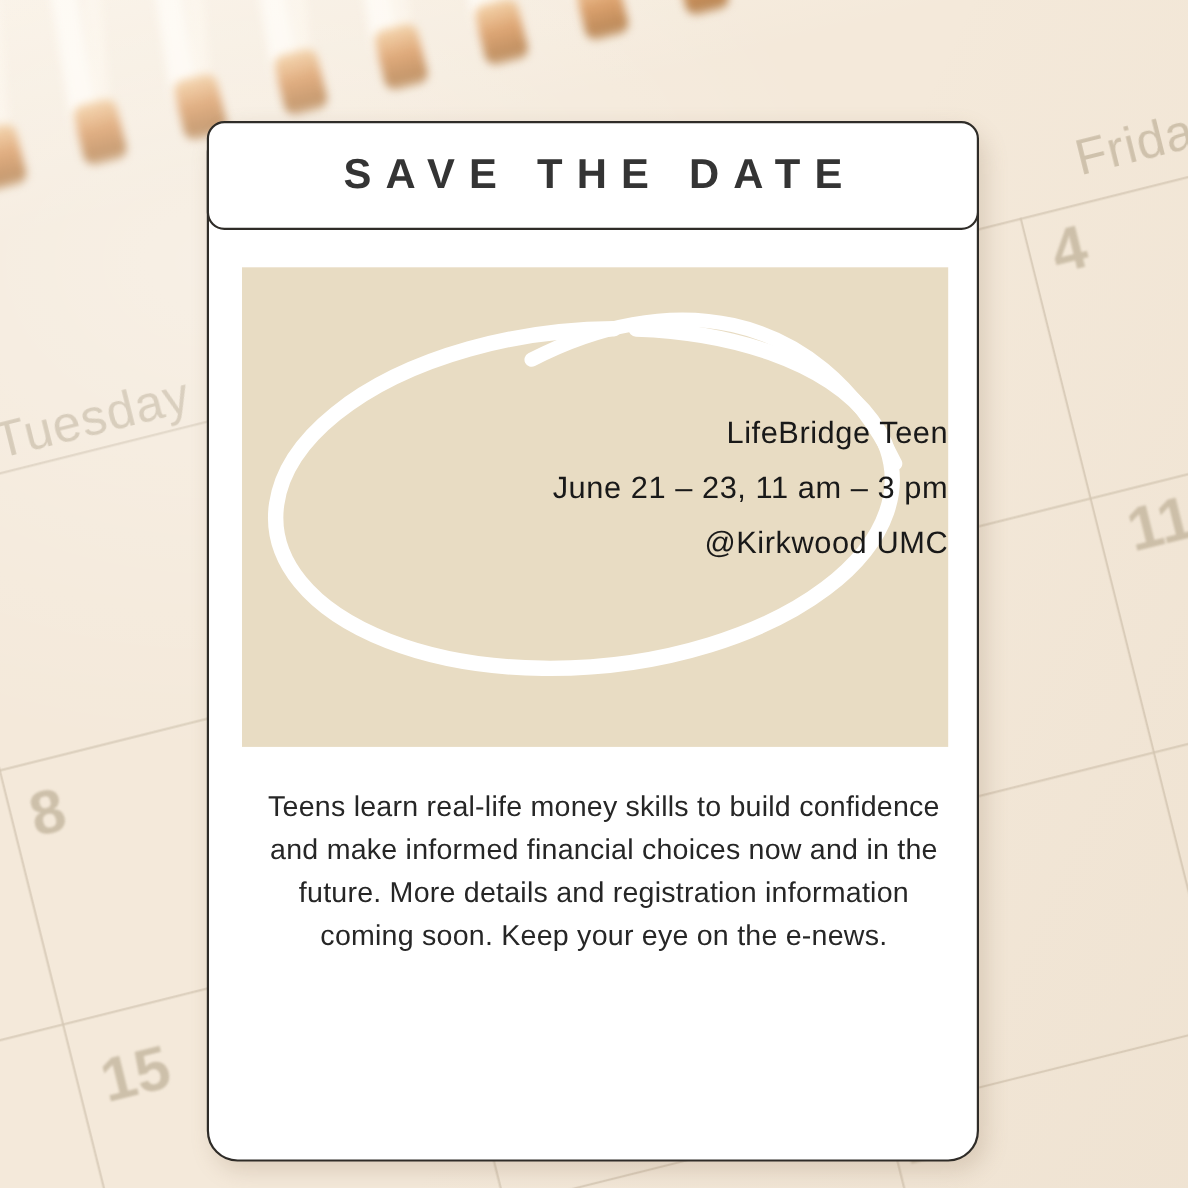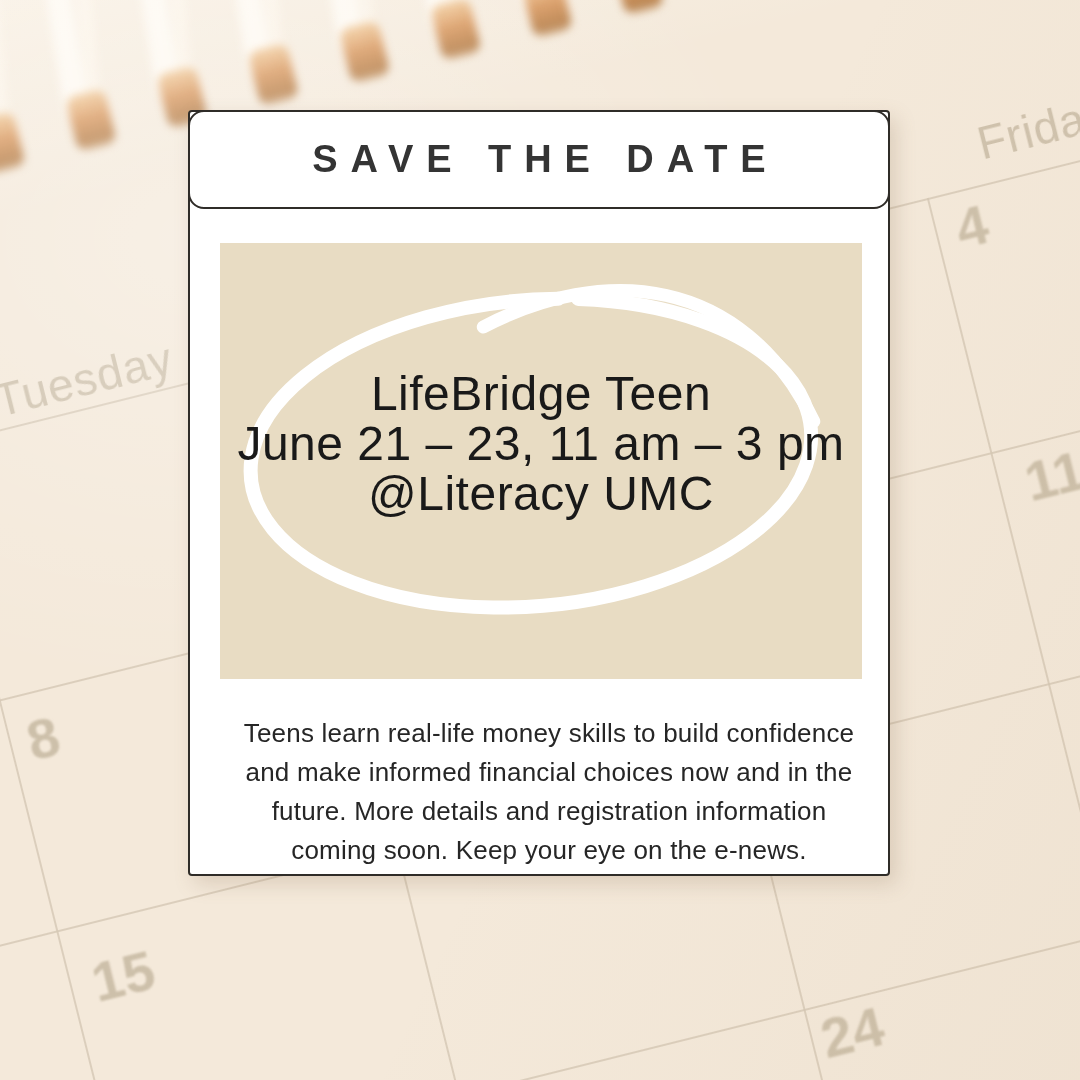--- a/index.html
+++ b/index.html
@@ -30,42 +30,42 @@
   .coil .blob{position:absolute;left:4px;top:128px;width:40px;height:56px;border-radius:10px;
     background:linear-gradient(180deg,#f2cb9a 0%,#d89458 45%,#b3773e 85%,#c9a074 100%);opacity:.9;}
   .top-wash{position:absolute;left:0;top:0;width:2000px;height:560px;
     background:linear-gradient(180deg,rgba(255,251,244,.95) 0%,rgba(255,251,244,.55) 55%,rgba(255,251,244,0) 100%);}
   #vignette{position:absolute;inset:0;pointer-events:none;
     background:
       radial-gradient(900px 700px at 18% 22%, rgba(255,255,255,.30), rgba(255,255,255,0) 65%),
       linear-gradient(115deg, rgba(255,255,255,0) 55%, rgba(196,172,140,.10) 100%);}
   
   #card{
-    position:absolute;left:188px;top:110px;width:702px;height:766px;
-    background:#ffffff;border:2px solid #2f2c28;border-radius:4px;
+    position:absolute;left:188px;top:110px;width:702px;height:946px;
+    background:#ffffff;border:2px solid #2f2c28;border-radius:28px;
     box-shadow:6px 8px 20px rgba(136,110,80,.22);
     box-sizing:border-box;
   }
   #card-header{
     position:absolute;left:-2px;top:-2px;width:702px;height:99px;
     background:#ffffff;border:2px solid #2f2c28;border-radius:16px;
     box-sizing:border-box;display:flex;align-items:center;justify-content:center;
   }
   #card-title{
     font-size:38px;font-weight:700;color:#343434;
     letter-spacing:.34em;text-indent:.34em;white-space:nowrap;
   }
   #event-panel{
     position:absolute;left:30px;top:131px;width:642px;height:436px;
     background:#e8dcc3;
   }
   #oval-svg{position:absolute;left:0;top:0;width:642px;height:436px;transform:rotate(-2deg);}
   #panel-lines{
     position:absolute;left:0;top:126px;width:642px;
-    text-align:center;color:#191919;font-size:48px;line-height:50px;letter-spacing:.5px;
+    text-align:right;color:#191919;font-size:28px;line-height:50px;letter-spacing:.5px;
   }
   #text-block{position:absolute;left:42px;top:584px;width:636px;color:#1c1c1c;}
   .heading-line{font-size:40px;line-height:53px;color:#1c1c1c;letter-spacing:.3px;}
   #body-text{margin-top:18px;width:634px;font-size:26px;line-height:39px;color:#262626;letter-spacing:.2px;text-align:center;}
 </style>
 </head>
 <body>
 
 <div id="canvas">
 
@@ -145,21 +145,21 @@
       <svg id="oval-svg" viewBox="0 0 642 436" aria-hidden="true">
 
         <path d="M 352 58
                  A 281 153 0 1 0 372 60" fill="none" stroke="#ffffff" stroke-width="14" stroke-linecap="round" transform="rotate(-3 320 212)"></path>
 
         <path d="M 268 82 C 390 24, 528 38, 595 188" fill="none" stroke="#ffffff" stroke-width="13" stroke-linecap="round"></path>
       </svg>
       <div id="panel-lines">
         <div>LifeBridge Teen</div>
         <div>June 21 – 23, 11 am – 3 pm</div>
-        <div>@Literacy UMC</div>
+        <div>@Kirkwood UMC</div>
       </div>
     </div>
 
     <div id="text-block">
       <div id="body-text">Teens learn real-life money skills to build confidence and make informed financial choices now and in the future. More details and registration information coming soon. Keep your eye on the e-news.</div>
     </div>
 
   </div>
 </div>
 

